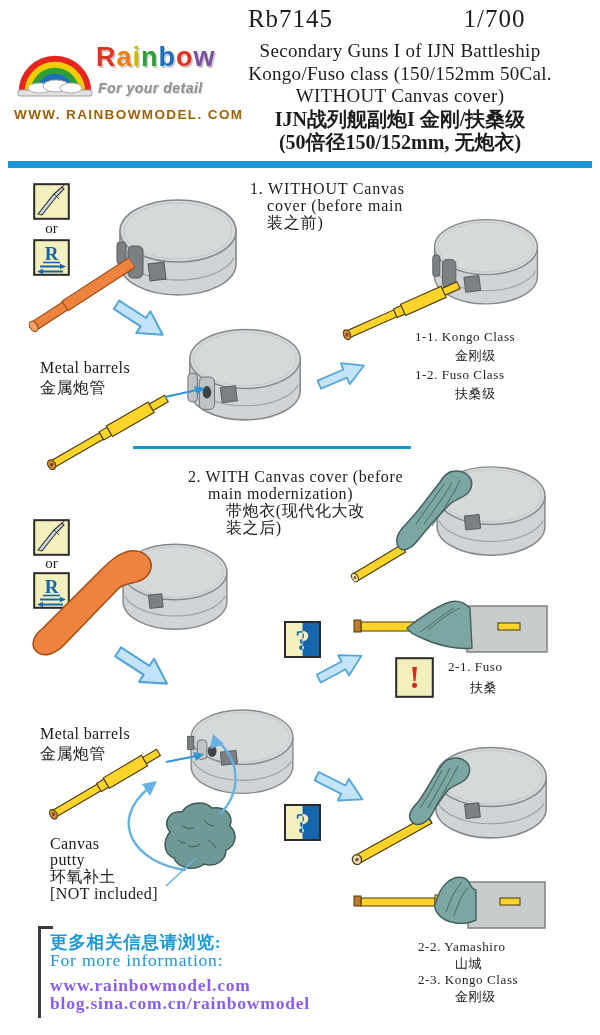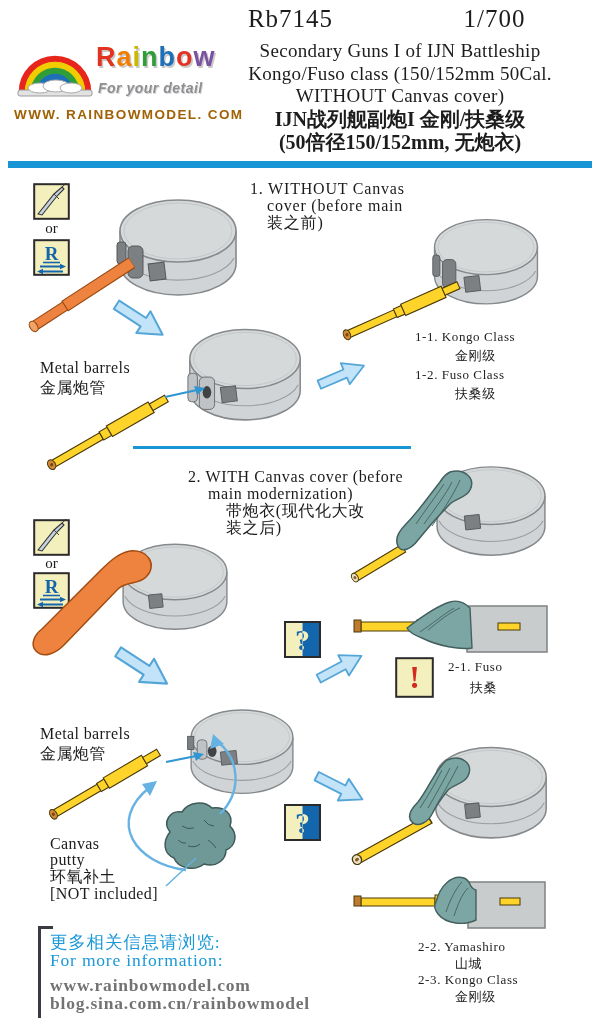--- a/index.html
+++ b/index.html
@@ -27,21 +27,21 @@
   .h15{font-size:16px;line-height:16.8px;letter-spacing:0.8px;}
   .h15 .ind{padding-left:17px;}
   .h2l{font-size:16px;line-height:17px;letter-spacing:0.6px;}
   .lab{font-size:16px;line-height:20px;letter-spacing:0.4px;}
   .var{font-size:13px;line-height:19px;letter-spacing:0.6px;}
   .var .ind{padding-left:40px;}
   .var2 .ind{padding-left:37px;}
   .small-or{font-size:15px;}
   
   .fblue{color:#1b98d7;}
-  .furl{color:#737373;font-weight:bold;}
+  .furl{color:#8b5cf6;font-weight:bold;}
   .f17{font-size:17.5px;letter-spacing:0.8px;}
 </style>
 </head>
 <body>
 
 <div class="page">
 
 <svg style="position:absolute;width:0;height:0" aria-hidden="true">
   <defs>
     <clipPath id="qL">
@@ -334,18 +334,18 @@
 
 <div class="abs var var2" style="left:418px;top:939px;line-height:16.5px">
   <div>2-2. Yamashiro</div>
   <div class="ind">山城</div>
   <div>2-3. Kongo Class</div>
   <div class="ind">金刚级</div>
 </div>
 
 <div class="abs" style="left:38px;top:926px;width:2.5px;height:92px;background:#3a3a42"></div>
 <div class="abs" style="left:38px;top:926px;width:15px;height:2.5px;background:#3a3a42"></div>
-<div class="abs fblue f17 txt" style="left:50px;top:930px;font-weight:normal">更多相关信息请浏览:</div>
+<div class="abs fblue f17 txt" style="left:50px;top:930px;font-weight:bold">更多相关信息请浏览:</div>
 <div class="abs fblue f17 txt" style="left:50px;top:950px">For more information:</div>
 <div class="abs furl f17 txt" style="left:50px;top:975px">www.rainbowmodel.com</div>
 <div class="abs furl f17 txt" style="left:50px;top:993px">blog.sina.com.cn/rainbowmodel</div>
 
 </div>
 
 </body></html>

